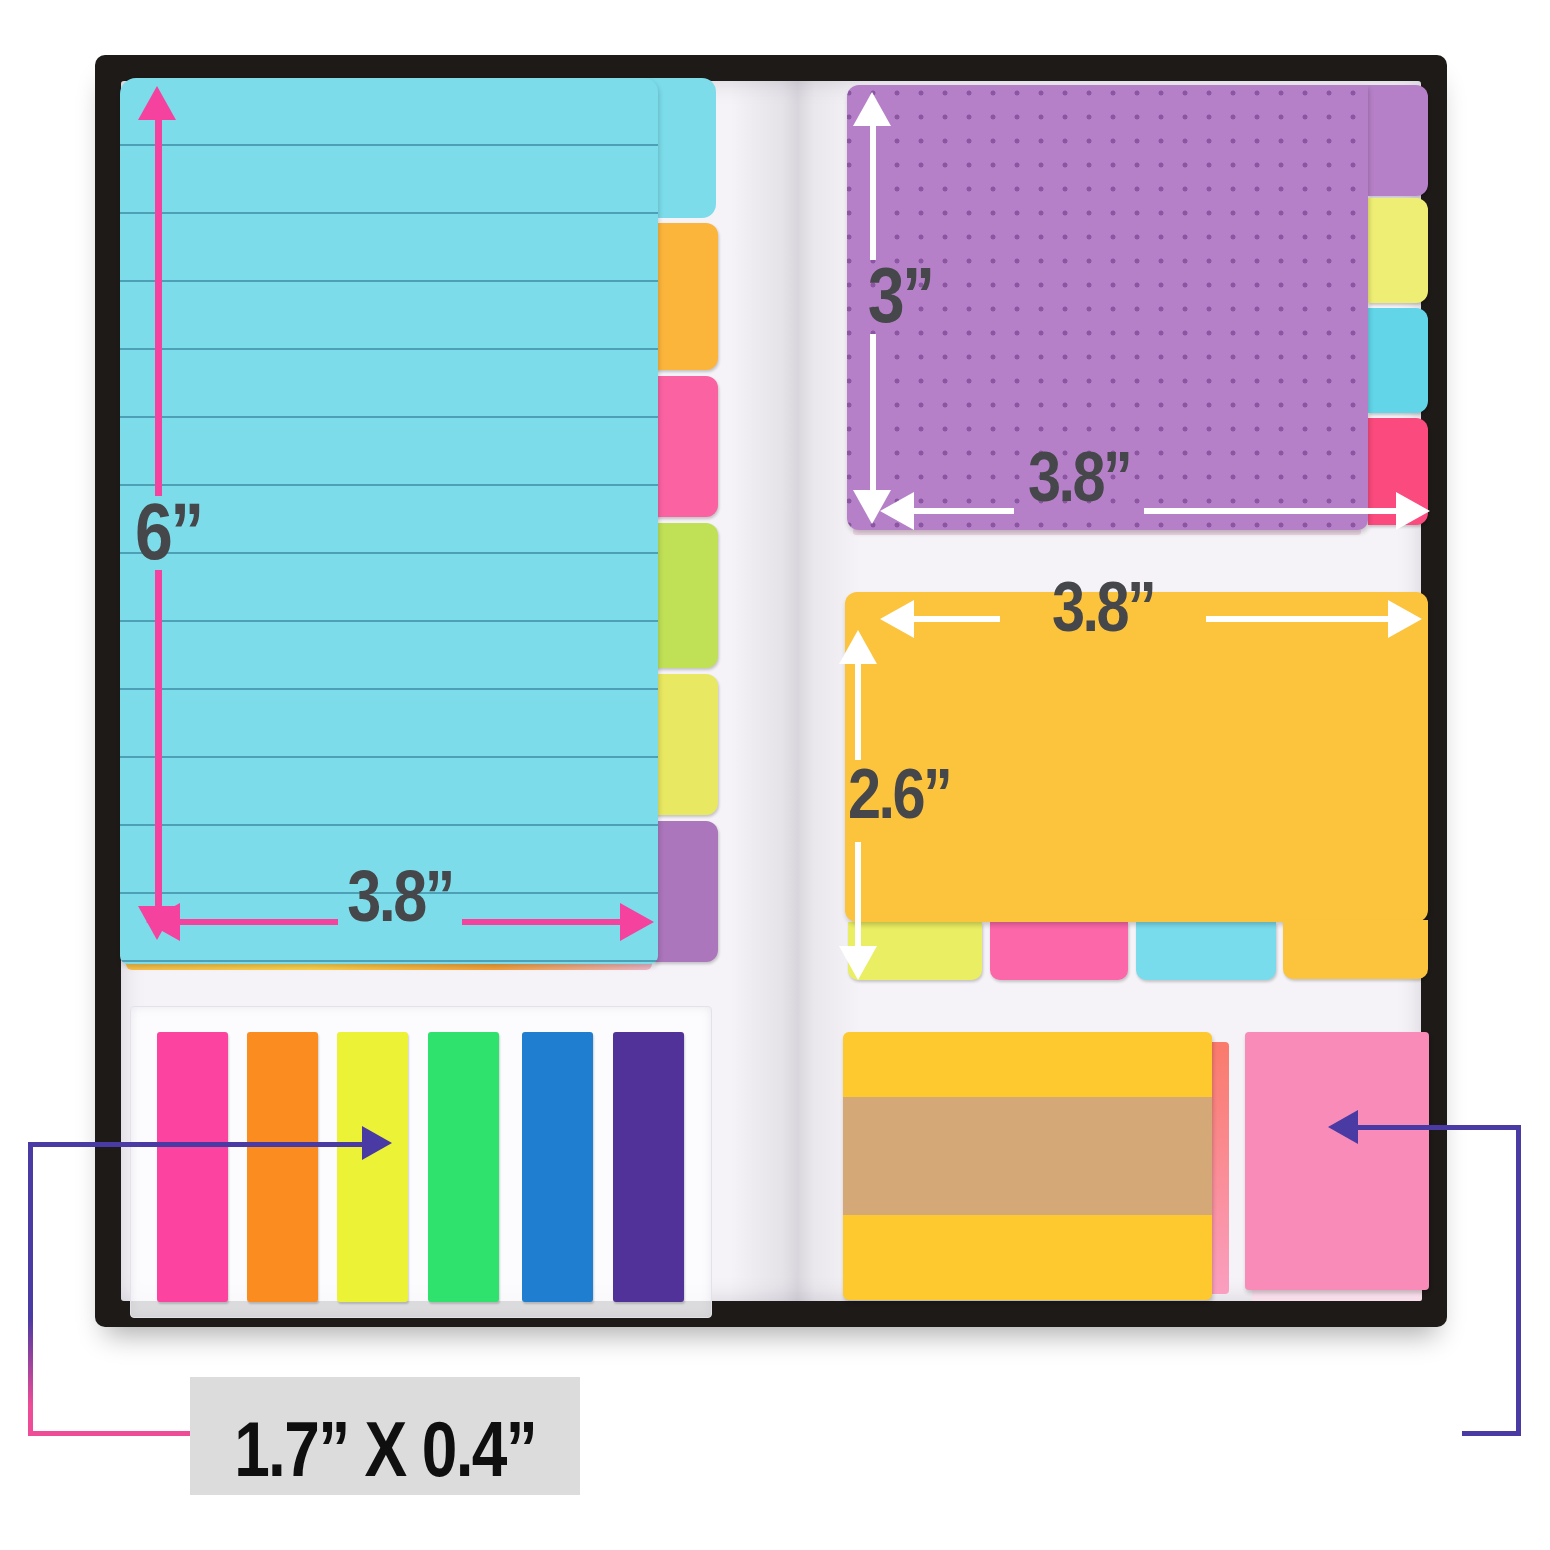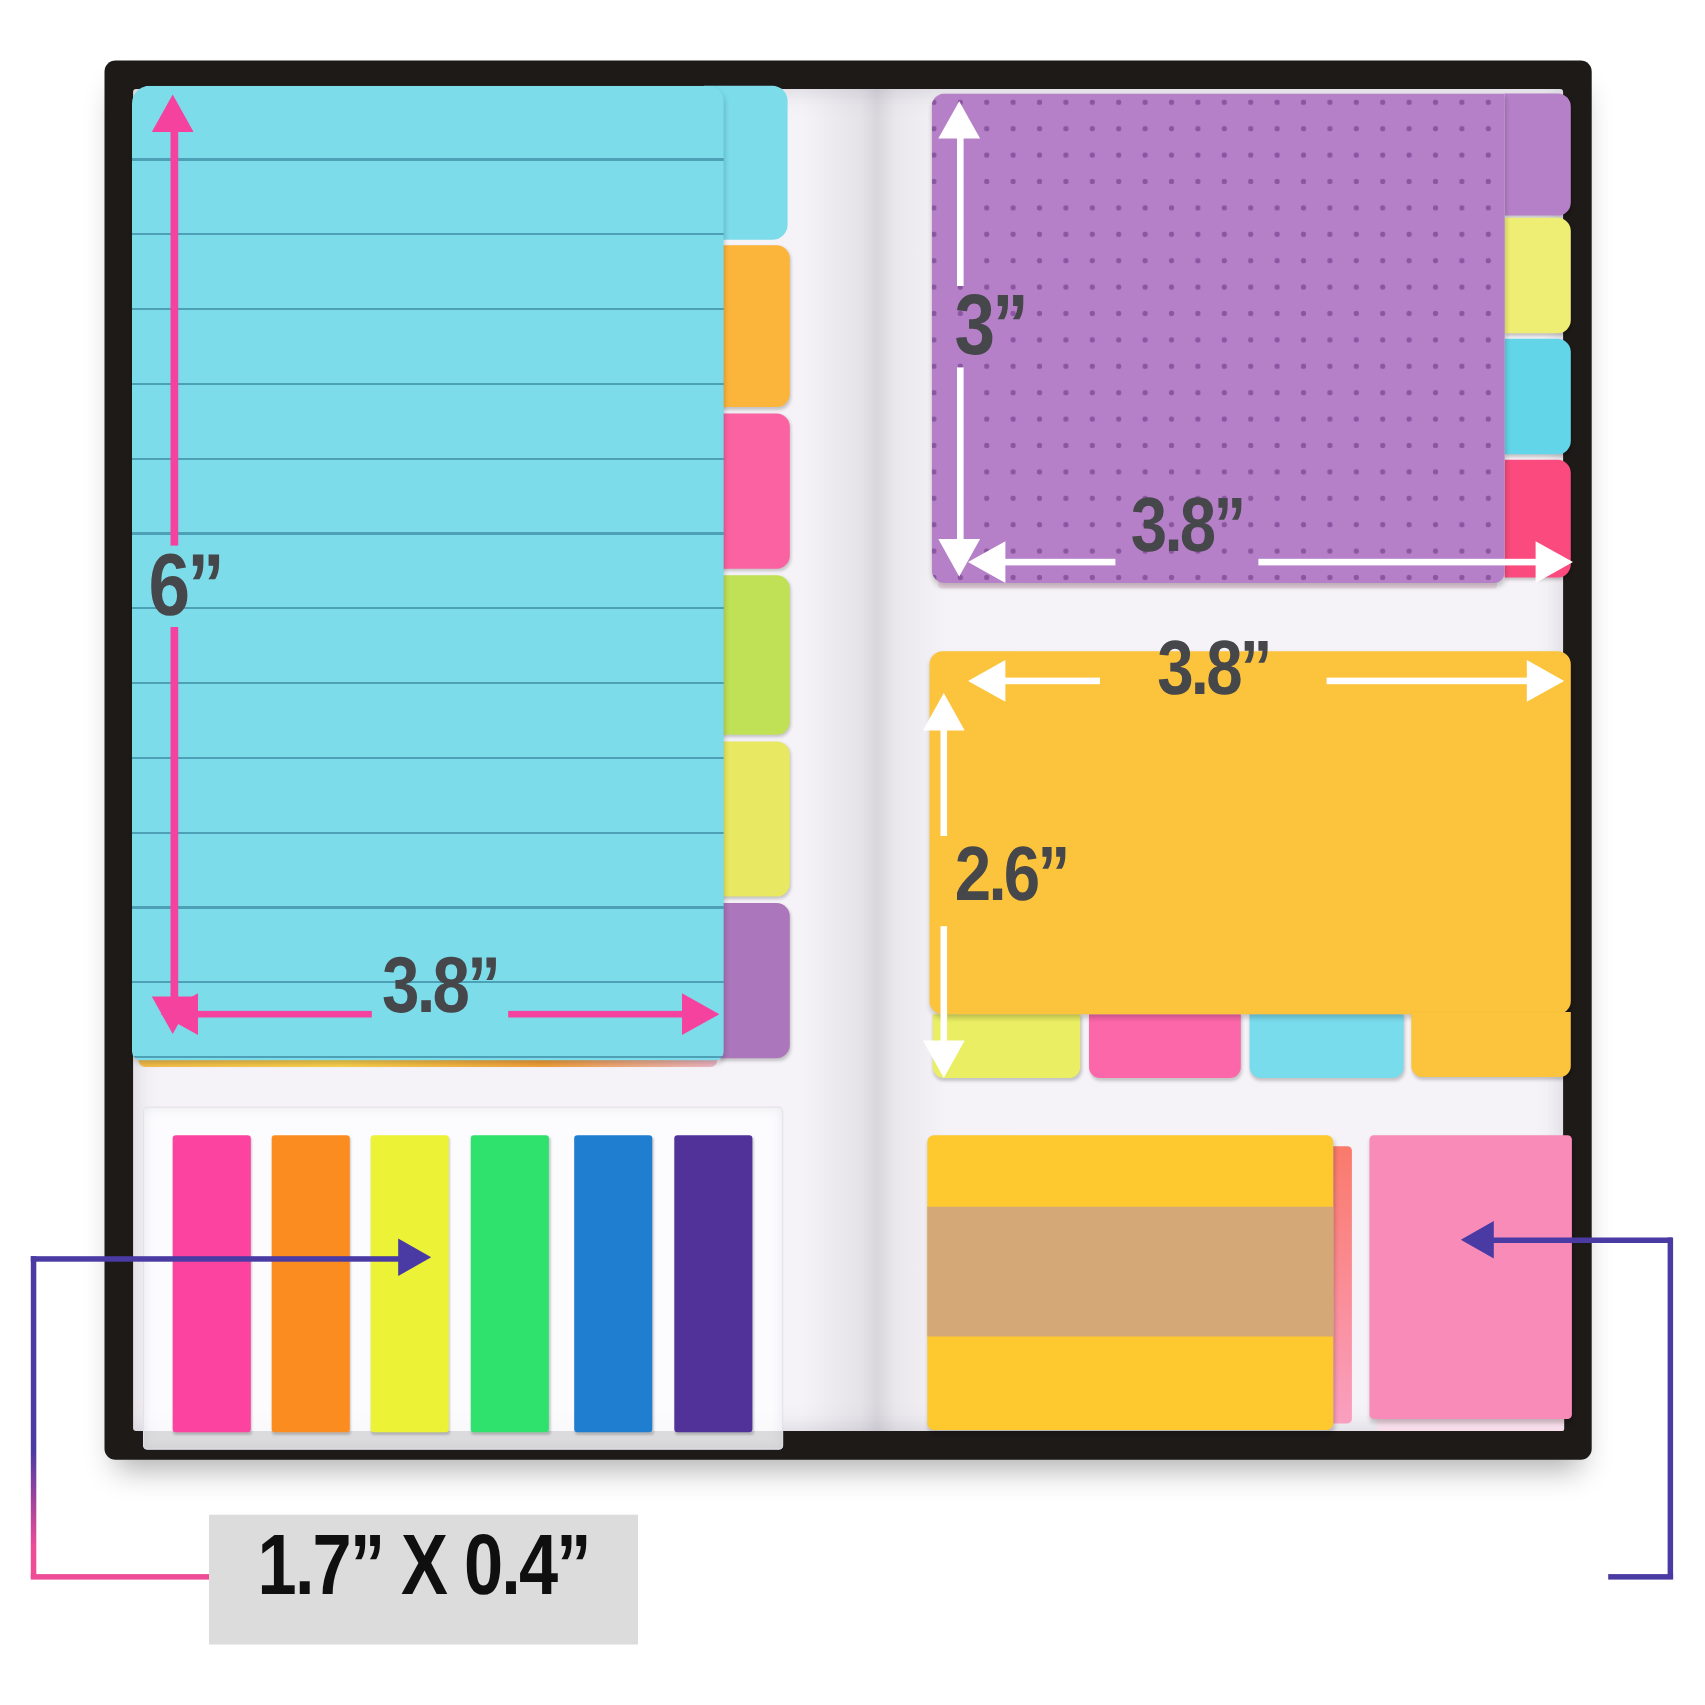--- a/index.html
+++ b/index.html
@@ -68,21 +68,21 @@
   .tri.left{border-top:19px solid transparent;border-bottom:19px solid transparent;border-right:34px solid var(--c);}
   .tri.right{border-top:19px solid transparent;border-bottom:19px solid transparent;border-left:34px solid var(--c);}
   .pinkc{--c:#f5429f;background-color:transparent;}
   .whitec{--c:#ffffff;}
   .indigoc{--c:#4a3aa3;}
   .pink-seg{background:#f5429f;}
   .white-seg{background:#ffffff;}
   .indigo-seg{background:#4a3aa3;}
 
   
-  .callout-label{background:#dcdcdc;display:flex;align-items:flex-start;justify-content:center;
+  .callout-label{background:#dcdcdc;display:flex;align-items:flex-end;justify-content:center;
                  color:#0f0f0f;font-weight:bold;font-size:78px;z-index:8;}
   .callout-label>span{display:inline-block;transform:scaleX(.82);letter-spacing:-2px;white-space:nowrap;}
   .callout{z-index:8;}
 </style>
 </head>
 <body>
 
 <div class="stage">
 
   <div class="abs cover"></div>
@@ -154,21 +154,21 @@
   <div class="abs tri left whitec" style="left:880px;top:600px;"></div>
   <div class="abs seg white-seg" style="left:912px;top:616px;width:88px;height:6px;"></div>
   <div class="abs dim" style="left:1040px;top:576px;width:126px;height:62px;font-size:70px;">
     <span>3.8”</span>
   </div>
   <div class="abs seg white-seg" style="left:1206px;top:616px;width:184px;height:6px;"></div>
   <div class="abs tri right whitec" style="left:1388px;top:600px;"></div>
 
   <div class="abs tri up whitec" style="left:839px;top:630px;"></div>
   <div class="abs seg white-seg" style="left:855px;top:660px;width:6px;height:100px;"></div>
-  <div class="abs dim" style="left:846px;top:760px;width:106px;height:68px;font-size:70px;padding-left:20px;">
+  <div class="abs dim" style="left:846px;top:760px;width:106px;height:68px;font-size:70px;">
     <span>2.6”</span>
   </div>
   <div class="abs seg white-seg" style="left:855px;top:842px;width:6px;height:106px;"></div>
   <div class="abs tri down whitec" style="left:839px;top:946px;"></div>
 
   <div class="abs red-sliver"></div>
   <div class="abs yellow-note">
     <div class="abs tan-band" style="background-color: rgb(213, 168, 120);"></div>
   </div>
   <div class="abs pink-under"></div>

